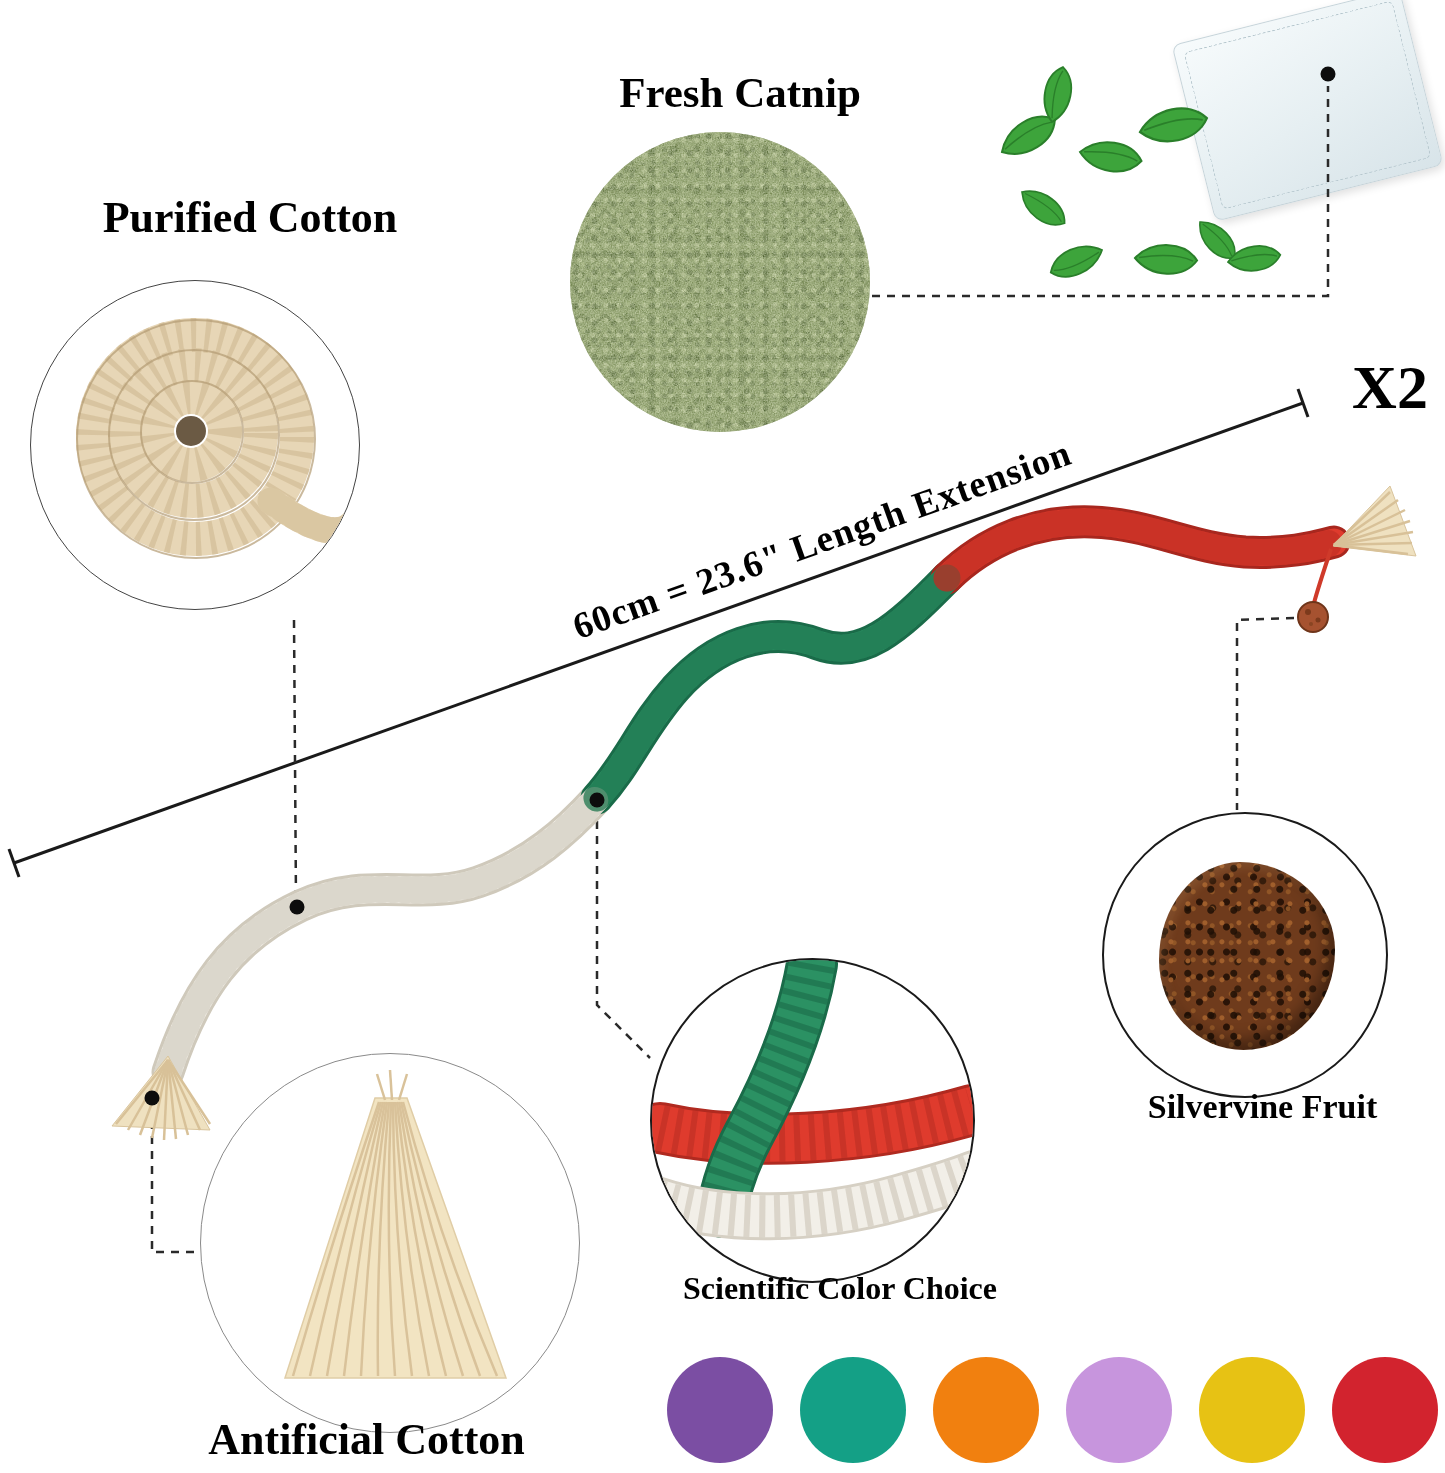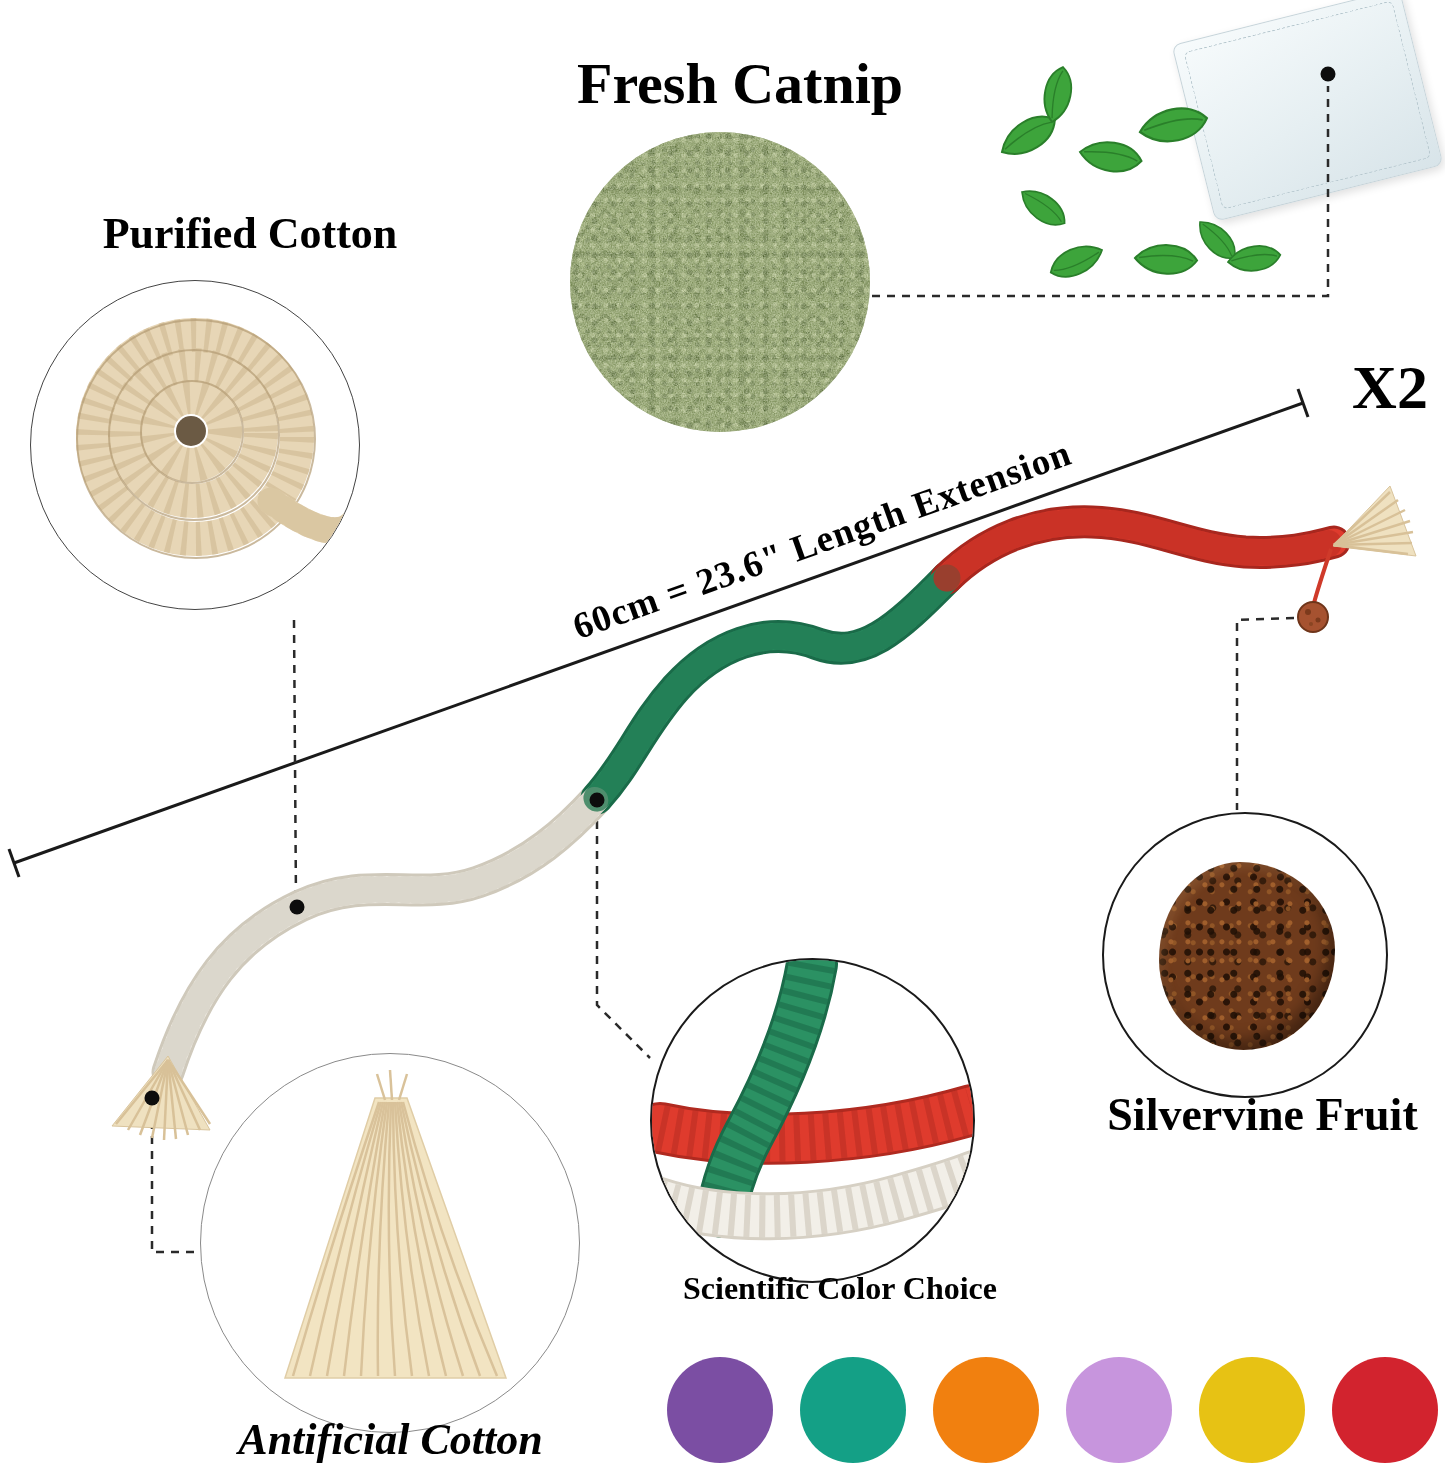--- a/index.html
+++ b/index.html
@@ -5,28 +5,28 @@
   * { margin:0; padding:0; box-sizing:border-box; }
   html,body { background:#fff; }
   .canvas {
     position:relative; width:1445px; height:1473px; background:#fff;
     overflow:hidden; font-family:"Liberation Serif", serif; color:#000;
   }
   .label {
     position:absolute; font-weight:700; text-align:center; z-index:6;
     font-family:"Liberation Serif", serif; color:#000;
   }
-  .lbl-purified  { left:60px;  top:192px;  width:380px; font-size:44px;margin-top:16px; }
-  .lbl-catnip    { left:560px; top:50px;   width:360px; font-size:58px; }
+  .lbl-purified  { left:60px;  top:192px;  width:380px; font-size:44px; }
+  .lbl-catnip    { left:560px; top:68px;   width:360px; font-size:43px; }
   .lbl-qty       { left:1340px; top:352px; width:100px; font-size:62px;
                    font-family:Liberation Serif, serif; font-weight:800; }
   .lbl-length    { left:492px; top:518px;  width:660px; font-size:37px;
                    transform:rotate(-19.6deg); letter-spacing:1px; }
-  .lbl-silver    { left:1080px; top:1088px; width:365px; font-size:46px; }
-  .lbl-anti      { left:188px; top:1414px; width:405px; font-size:44px;font-style:italic; }
+  .lbl-silver    { left:1080px; top:1088px; width:365px; font-size:34px; }
+  .lbl-anti      { left:164px; top:1414px; width:405px; font-size:44px; }
   .lbl-colors    { left:590px; top:1270px; width:500px; font-size:32px; }
 
   .circle { position:absolute; border-radius:50%; overflow:hidden; background:#fff; z-index:2; }
   .circle svg { display:block; }
 
   .cotton-circle { left:30px;  top:280px;  width:330px; height:330px; border:1.5px solid #444; }
   .catnip-circle { left:570px; top:132px;  width:300px; height:300px;
     background-color:#8fa06b;
     background-image:
       radial-gradient(circle at 30% 25%, rgba(60,80,35,.7) 0 2.5px, transparent 3.5px),

